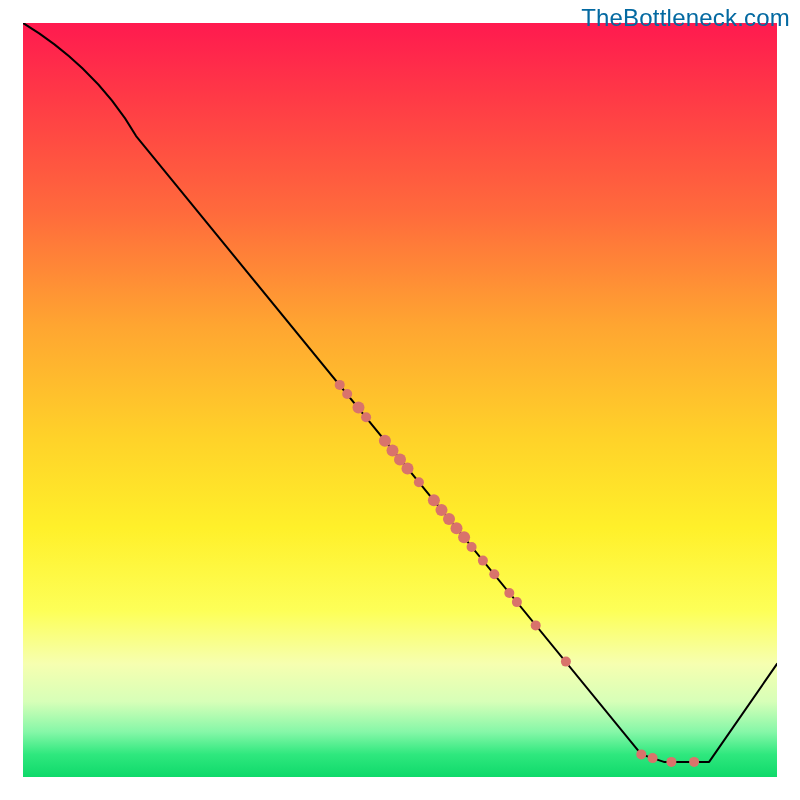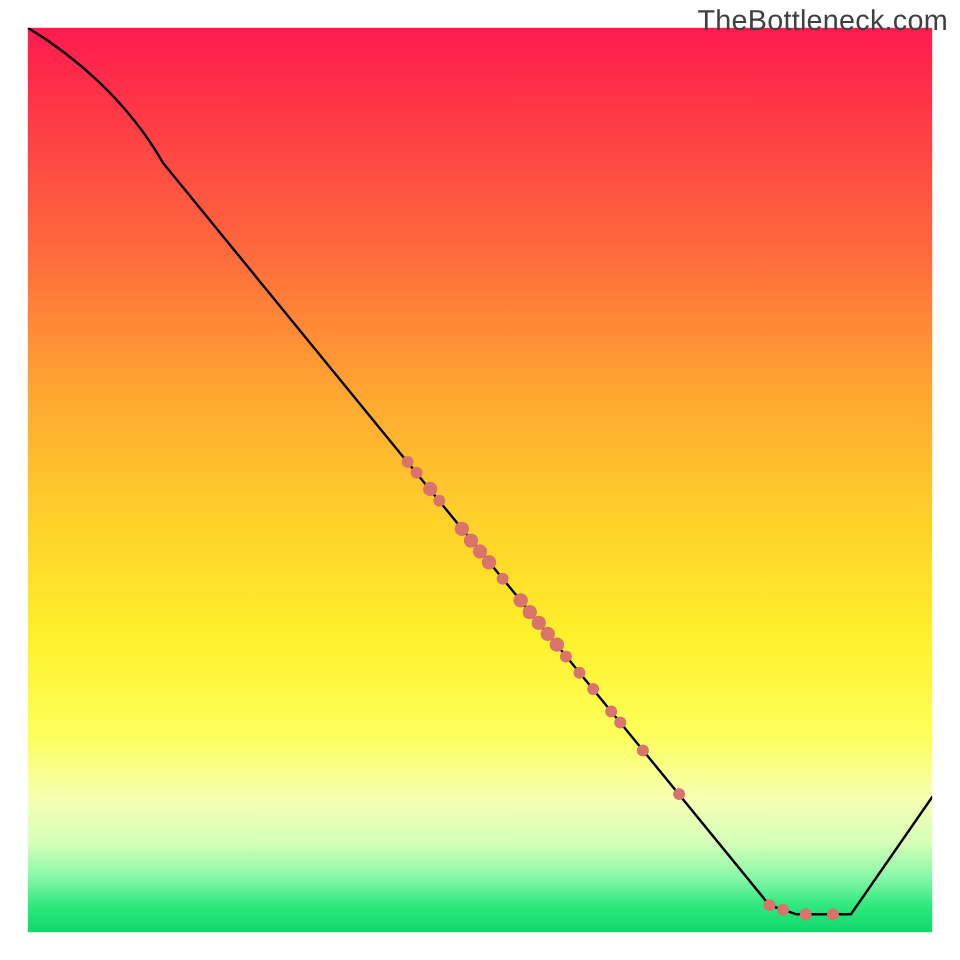--- a/index.html
+++ b/index.html
@@ -15,21 +15,21 @@
     position: relative;
     width: 800px;
     height: 800px;
   }
   .watermark {
     position: absolute;
     top: 4px;
     right: 10px;
     font-size: 24px;
     font-weight: 500;
-    color: #404040;
+    color: #0369a1;
     letter-spacing: 0.2px;
     z-index: 50;
   }
   .plot-area {
     position: absolute;
     left: 23px;
     top: 23px;
     width: 754px;
     height: 754px;
     overflow: hidden;

